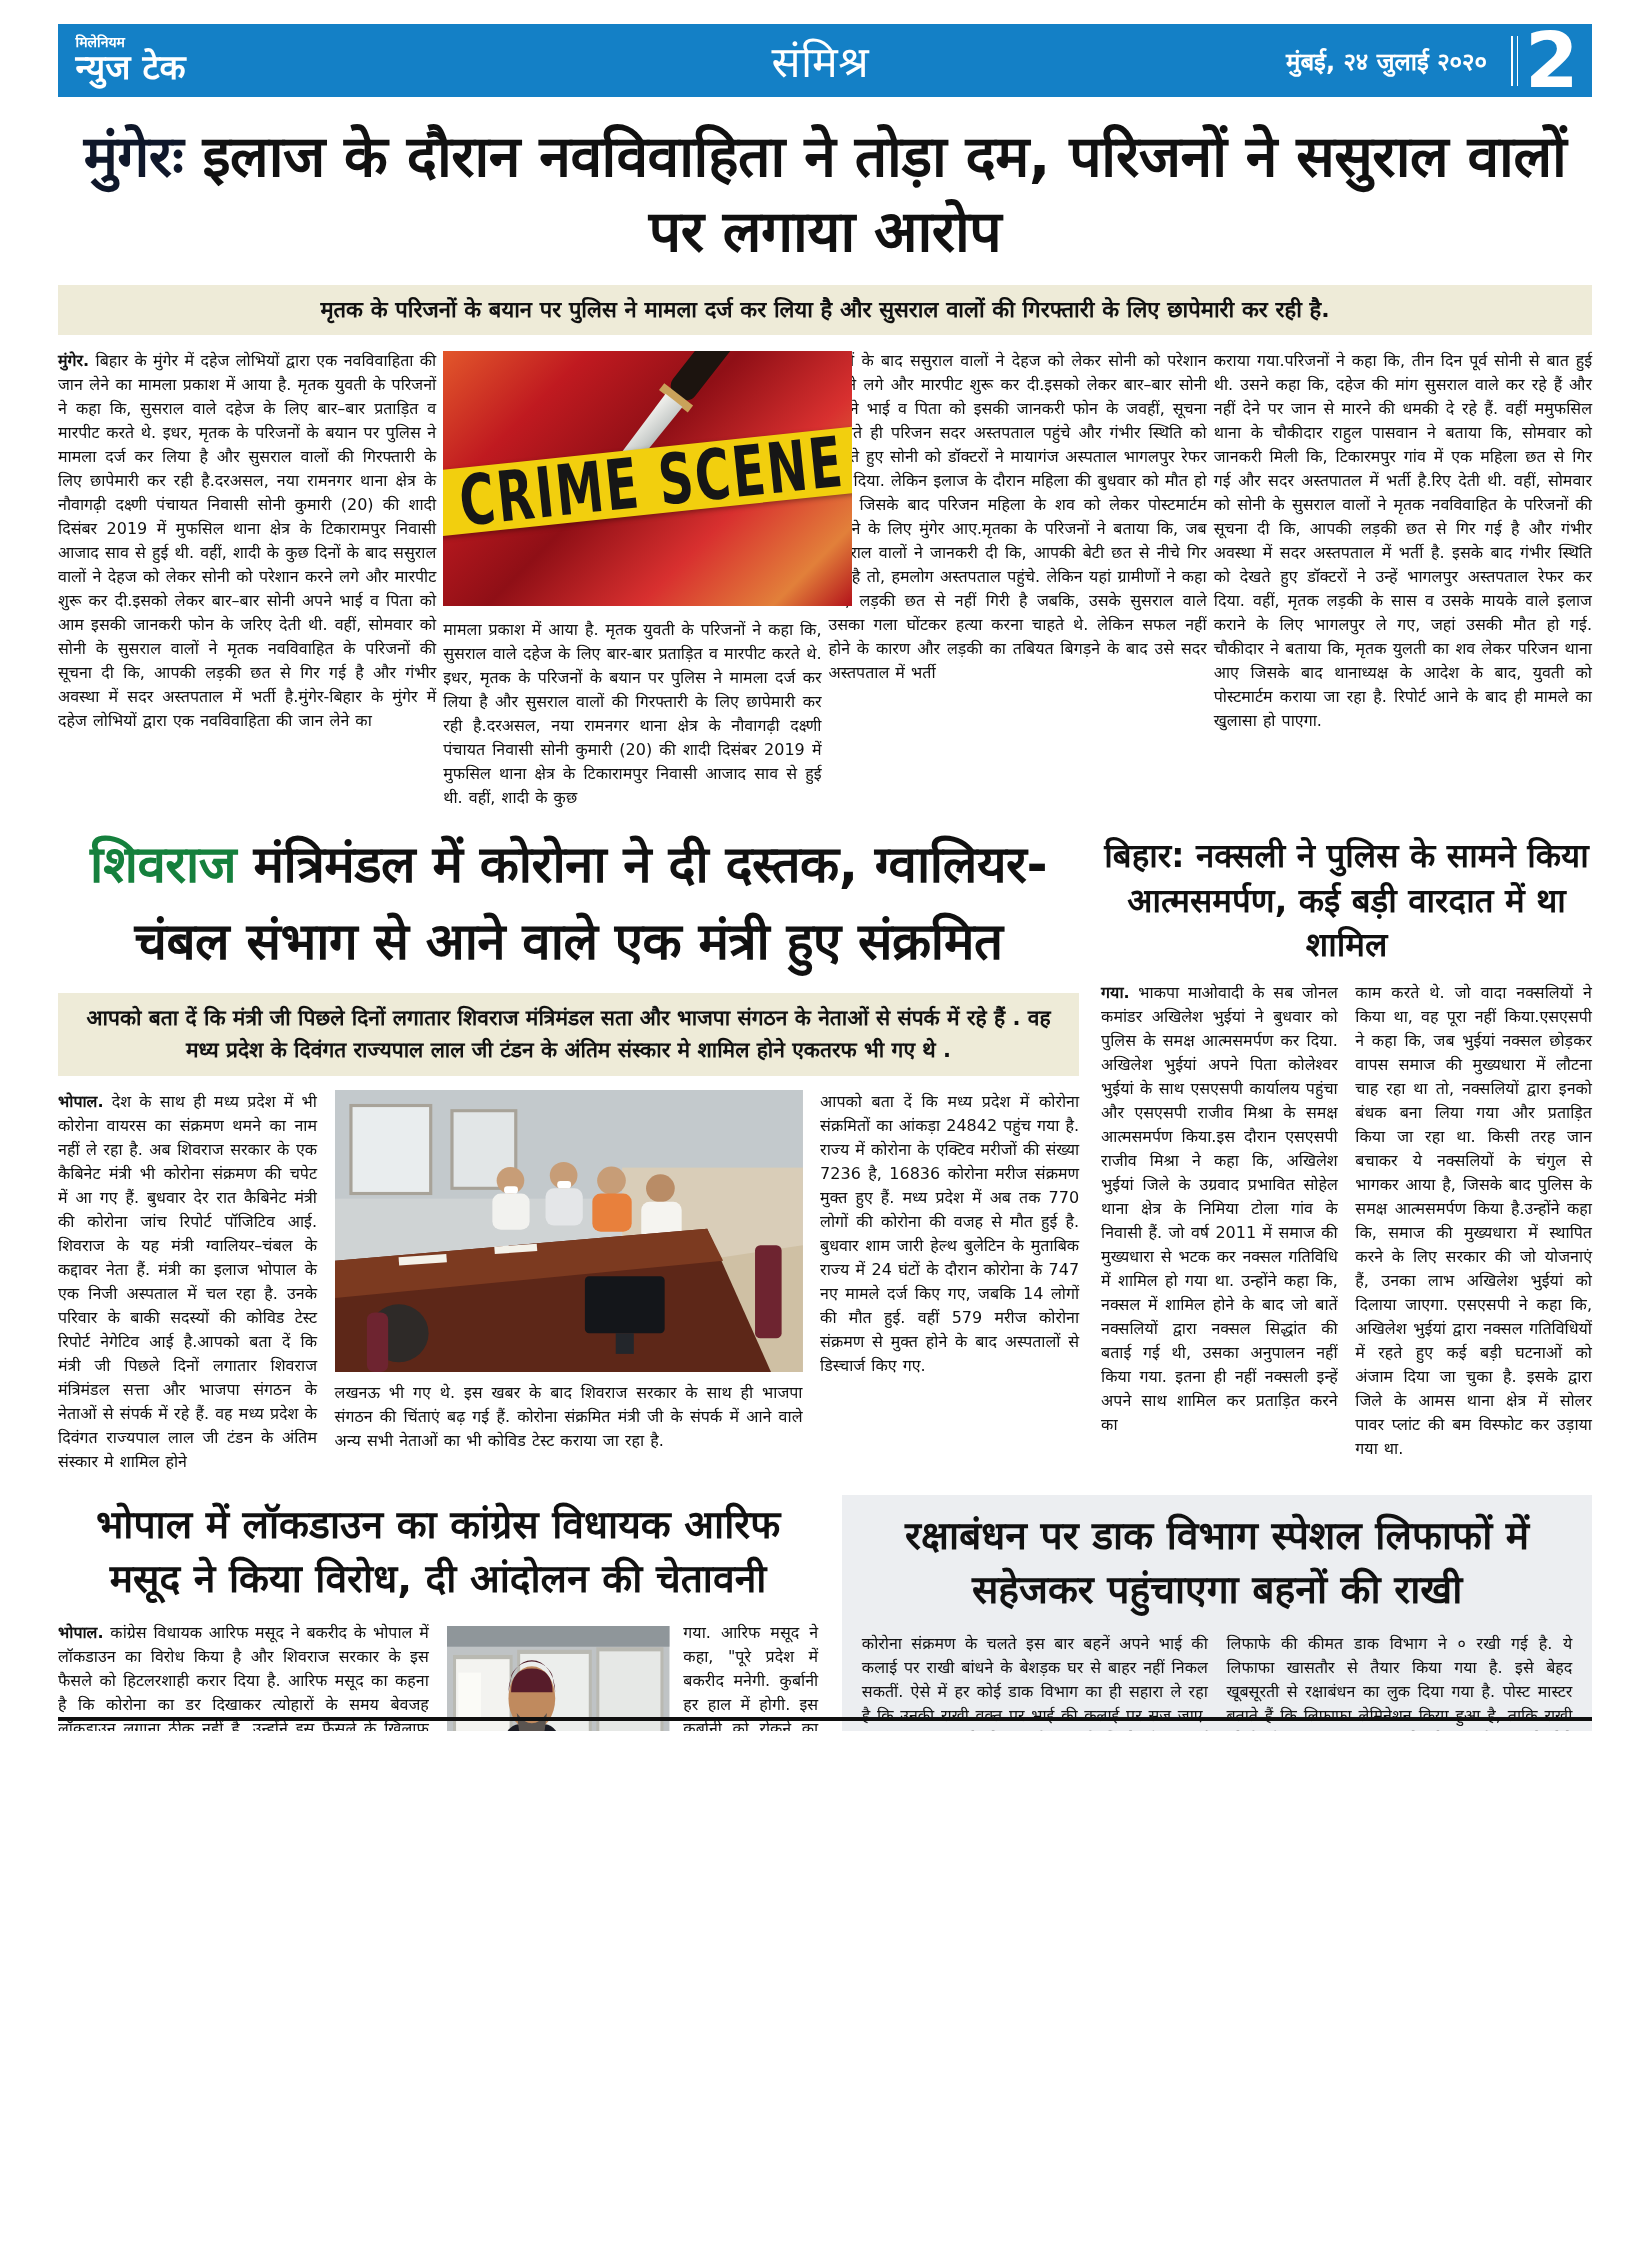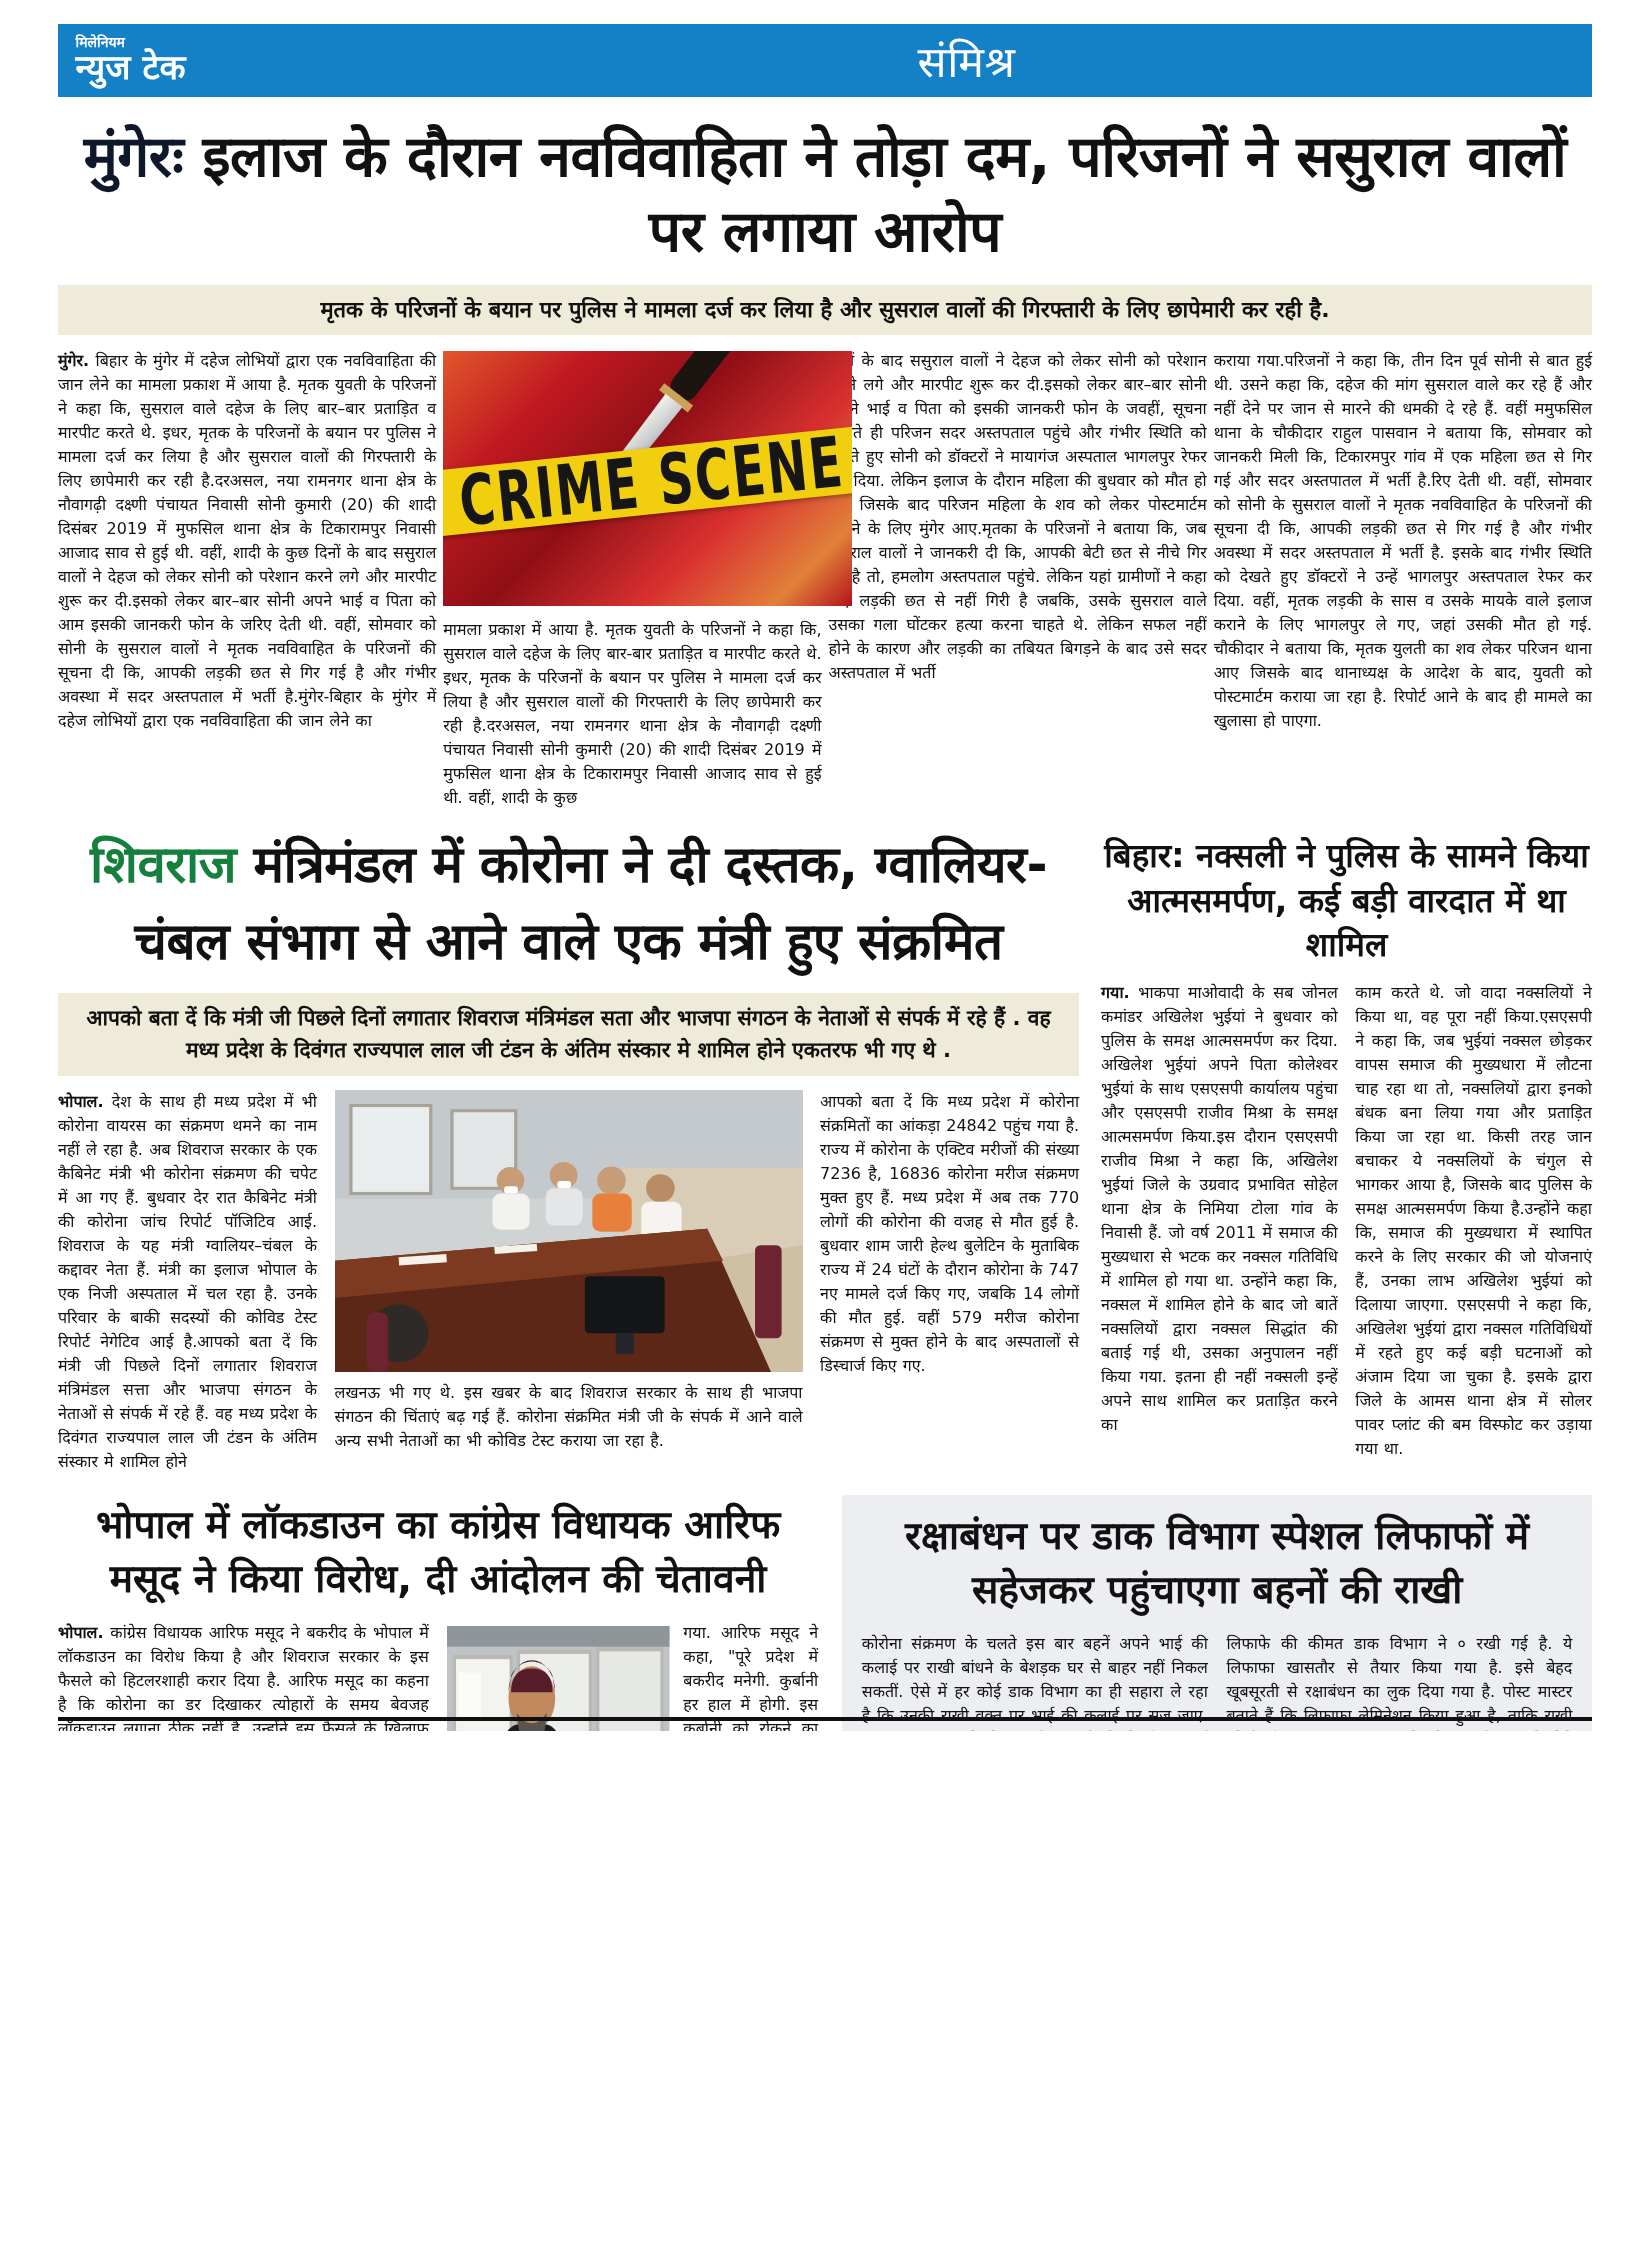--- a/index.html
+++ b/index.html
@@ -67,20 +67,26 @@
 <body>
 
 <div class="page">
 
   <header class="masthead">
     <div class="logo-block">
       <span class="logo-top">मिलेनियम</span>
       <span class="logo-main">न्युज टेक</span>
     </div>
     <div class="masthead-title">संमिश्र</div>
+    <div class="masthead-right">
+      <span class="date">मुंबई, २४ जुलाई २०२०</span>
+      <span class="psep"></span>
+      <span class="psep2"></span>
+      <span class="pagenum">2</span>
+    </div>
   </header>
 
   <div class="inner">
 
     <section>
       <h1 class="h-main"><span class="red">मुंगेरः</span><span> इलाज के दौरान नवविवाहिता ने तोड़ा दम, परिजनों ने ससुराल वालों पर लगाया आरोप</span></h1>
 
       <div class="strip">मृतक के परिजनों के बयान पर पुलिस ने मामला दर्ज कर लिया है और सुसराल वालों की गिरफ्तारी के लिए छापेमारी कर रही है.</div>
 
       <div class="cols">

